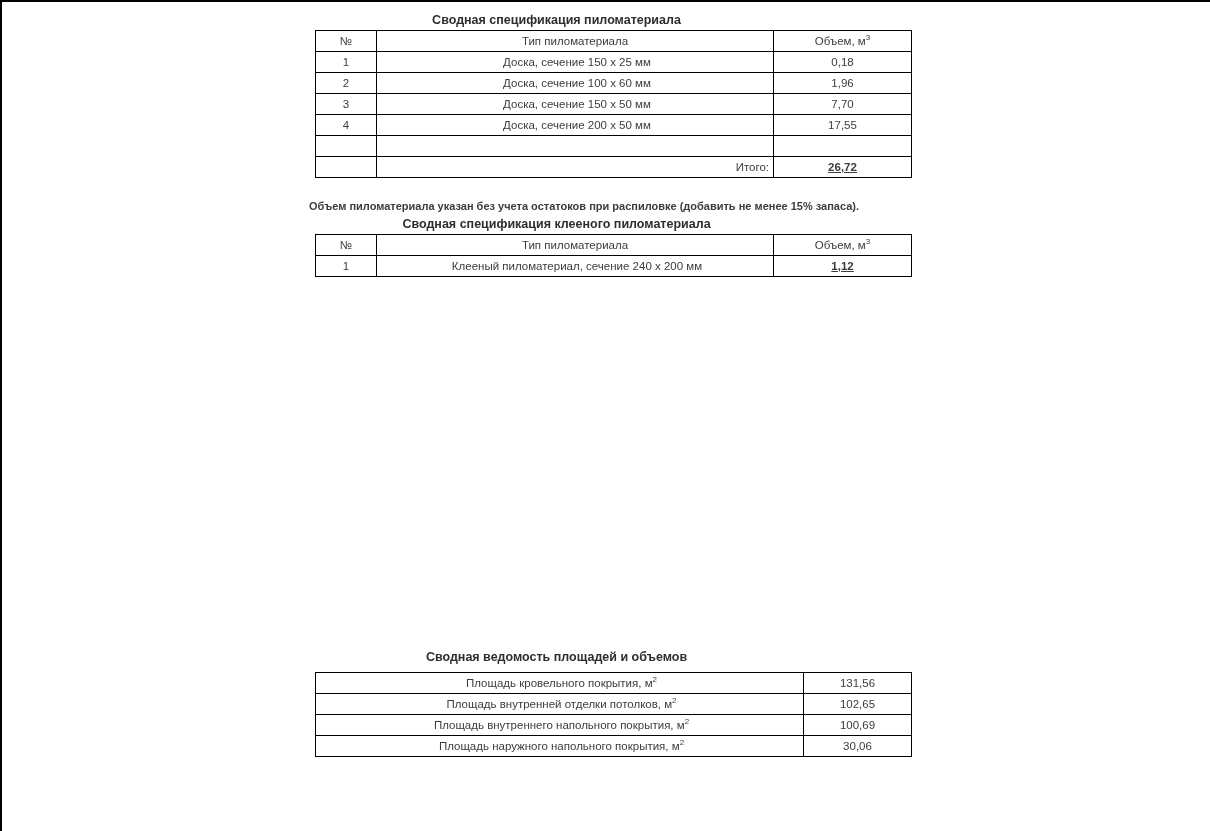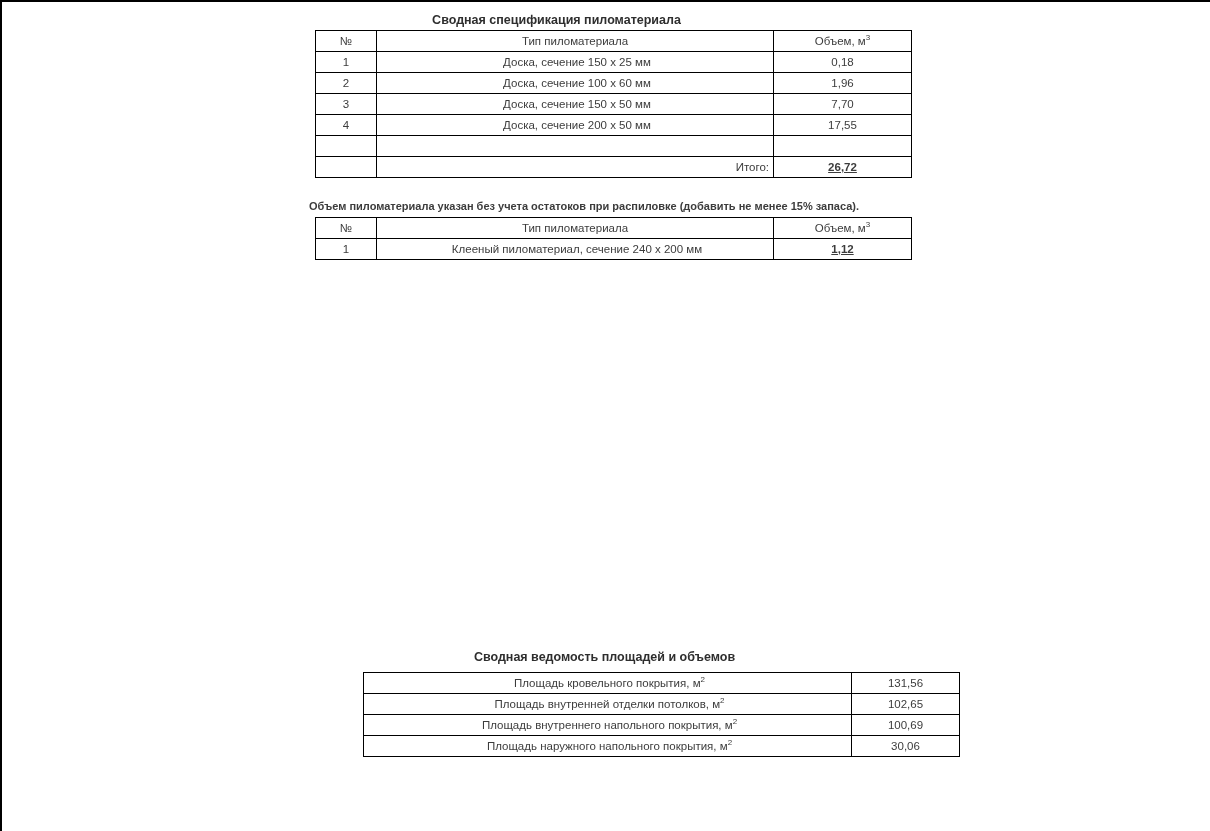--- a/index.html
+++ b/index.html
@@ -17,21 +17,21 @@
     color:var(--text);
     position:relative;
     overflow:hidden;
   }
   .frame-top{position:absolute;left:0;top:0;width:1210px;height:2px;background:var(--frame);}
   .frame-left{position:absolute;left:0;top:0;width:2px;height:831px;background:var(--frame);}
 
   .sec{position:absolute;left:315px;width:483px;}
   .sec-lumber{top:13px;}
   .sec-glued{top:217px;}
-  .sec-areas{top:650px;margin-left:48px;}
+  .sec-areas{top:650px;}
 
   .tbl-title{
     font-weight:bold;
     font-size:12.5px;
     text-align:center;
     color:var(--title);
     margin-bottom:3px;
   }
   .sec-areas .tbl-title{margin-bottom:8px;}
 
@@ -121,20 +121,21 @@
         <td class="c-right">Итого:</td>
         <td class="c-center bold">26,72</td>
       </tr>
     </tbody>
   </table>
 </section>
 
 <p class="note">Объем пиломатериала указан без учета остатоков при распиловке (добавить не менее 15% запаса).</p>
 
 <section class="sec sec-glued">
+  <div class="tbl-title">Сводная спецификация клееного пиломатериала</div>
   <table>
     <colgroup>
         <col class="w-num">
         <col>
         <col class="w-vol">
       </colgroup>
     <thead>
       <tr>
         <th class="c-center">№</th>
         <th class="c-center">Тип пиломатериала</th>

